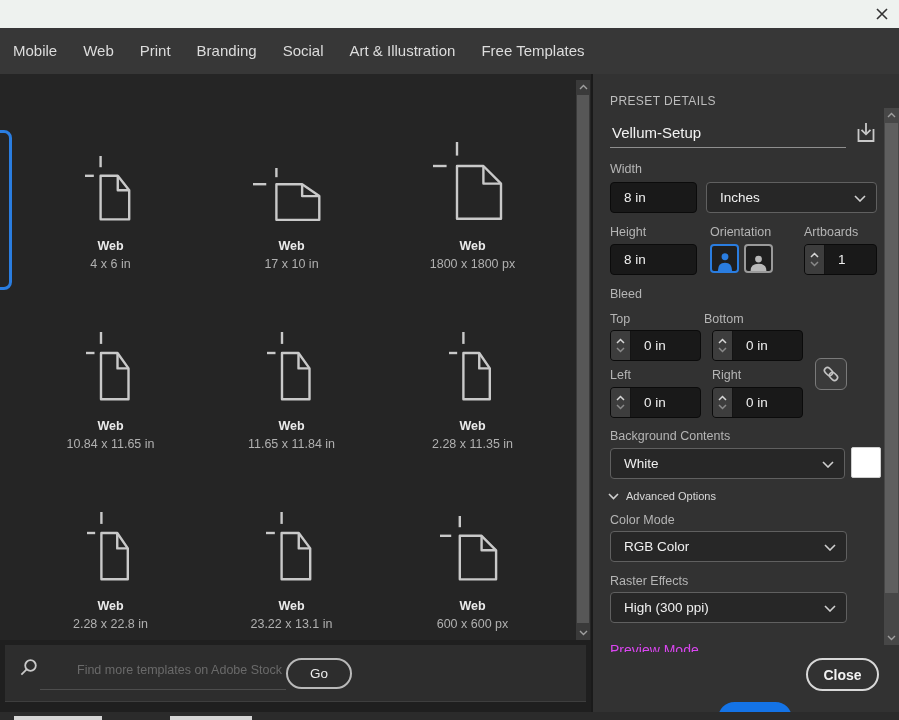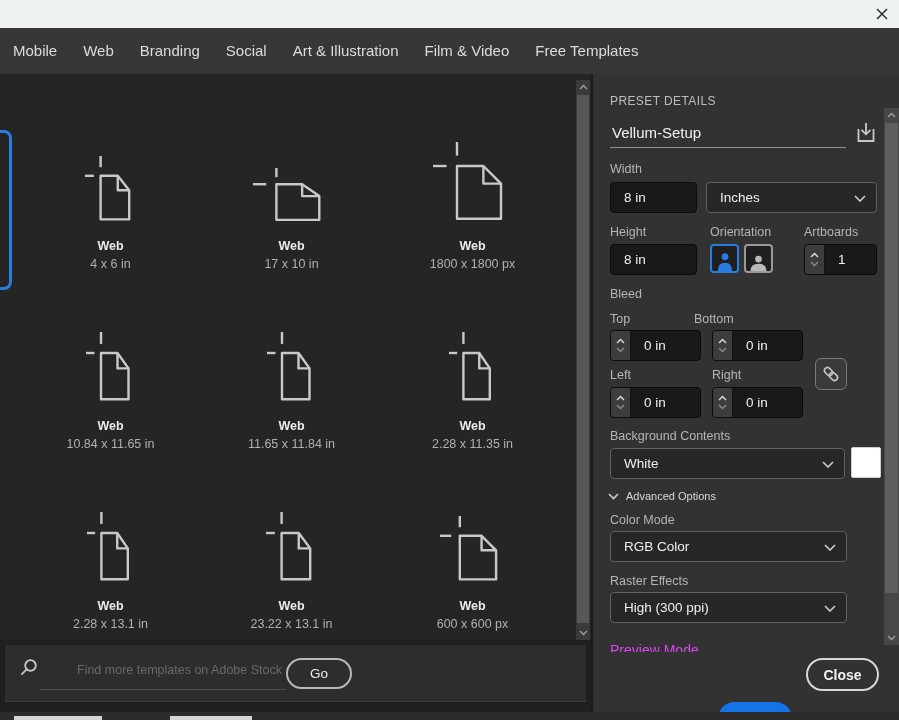--- a/index.html
+++ b/index.html
@@ -126,24 +126,24 @@
     <div id="close-btn" class="abs">
       <svg width="14" height="14" viewBox="0 0 14 14">
           <path d="M2 2 L12 12 M12 2 L2 12" stroke="#333333" stroke-width="1.6" fill="none"></path>
         </svg>
     </div>
   </div>
 
   <div id="tabbar" class="abs">
     <span class="tab">Mobile</span>
     <span class="tab">Web</span>
+    <span class="tab">Print</span>
     <span class="tab">Branding</span>
     <span class="tab">Social</span>
     <span class="tab">Art &amp; Illustration</span>
-    <span class="tab">Film &amp; Video</span>
     <span class="tab">Free Templates</span>
   </div>
 
   <div id="left-area" class="abs">
     <div id="selection-bracket" class="abs"></div>
 
     <div id="tile-grid" class="abs">
 
       <div class="tile">
         <div class="icon-box">
@@ -234,21 +234,21 @@
             <svg class="doc-svg" viewBox="0 0 100 100" preserveAspectRatio="none">
               <g fill="none" stroke="#c9c9c9" stroke-width="2.4" vector-effect="non-scaling-stroke" stroke-linejoin="round">
                 <path d="M30 0 V17" vector-effect="non-scaling-stroke"></path>
                 <path d="M0 30 H17" vector-effect="non-scaling-stroke"></path>
                 <path d="M30 30 H63 L85 52 V96 H30 Z" vector-effect="non-scaling-stroke"></path>
                 <path d="M63 30 V52 H85" vector-effect="non-scaling-stroke"></path>
               </g>
             </svg>
           </div>
         <div class="t-name">Web</div>
-        <div class="t-size">2.28 x 13.1 in</div>
+        <div class="t-size">2.28 x 22.8 in</div>
       </div>
       <div class="tile">
         <div class="icon-box">
             <svg class="doc-svg" viewBox="0 0 100 100" preserveAspectRatio="none">
               <g fill="none" stroke="#c9c9c9" stroke-width="2.4" vector-effect="non-scaling-stroke" stroke-linejoin="round">
                 <path d="M30 0 V17" vector-effect="non-scaling-stroke"></path>
                 <path d="M0 30 H17" vector-effect="non-scaling-stroke"></path>
                 <path d="M30 30 H63 L85 52 V96 H30 Z" vector-effect="non-scaling-stroke"></path>
                 <path d="M63 30 V52 H85" vector-effect="non-scaling-stroke"></path>
               </g>
@@ -350,21 +350,21 @@
           </svg>
         <svg width="9" height="6" viewBox="0 0 9 6">
             <path d="M1 1 L4.5 4.5 L8 1" stroke="#8a8a8a" stroke-width="1.5" fill="none"></path>
           </svg>
       </div>
       <div class="val">1</div>
     </div>
 
     <div class="lbl" style="left:17px; top:213px;">Bleed</div>
     <div class="lbl" style="left:17px; top:238px;text-align:right;">Top</div>
-    <div class="lbl" style="left:101px; top:238px;">Bottom</div>
+    <div class="lbl" style="left:111px; top:238px;">Bottom</div>
 
     <div id="bleed-top" class="stepper">
       <div class="arrows">
         <svg width="9" height="6" viewBox="0 0 9 6">
             <path d="M1 5 L4.5 1.5 L8 5" stroke="#d6d6d6" stroke-width="1.5" fill="none"></path>
           </svg>
         <svg width="9" height="6" viewBox="0 0 9 6">
             <path d="M1 1 L4.5 4.5 L8 1" stroke="#8a8a8a" stroke-width="1.5" fill="none"></path>
           </svg>
       </div>

